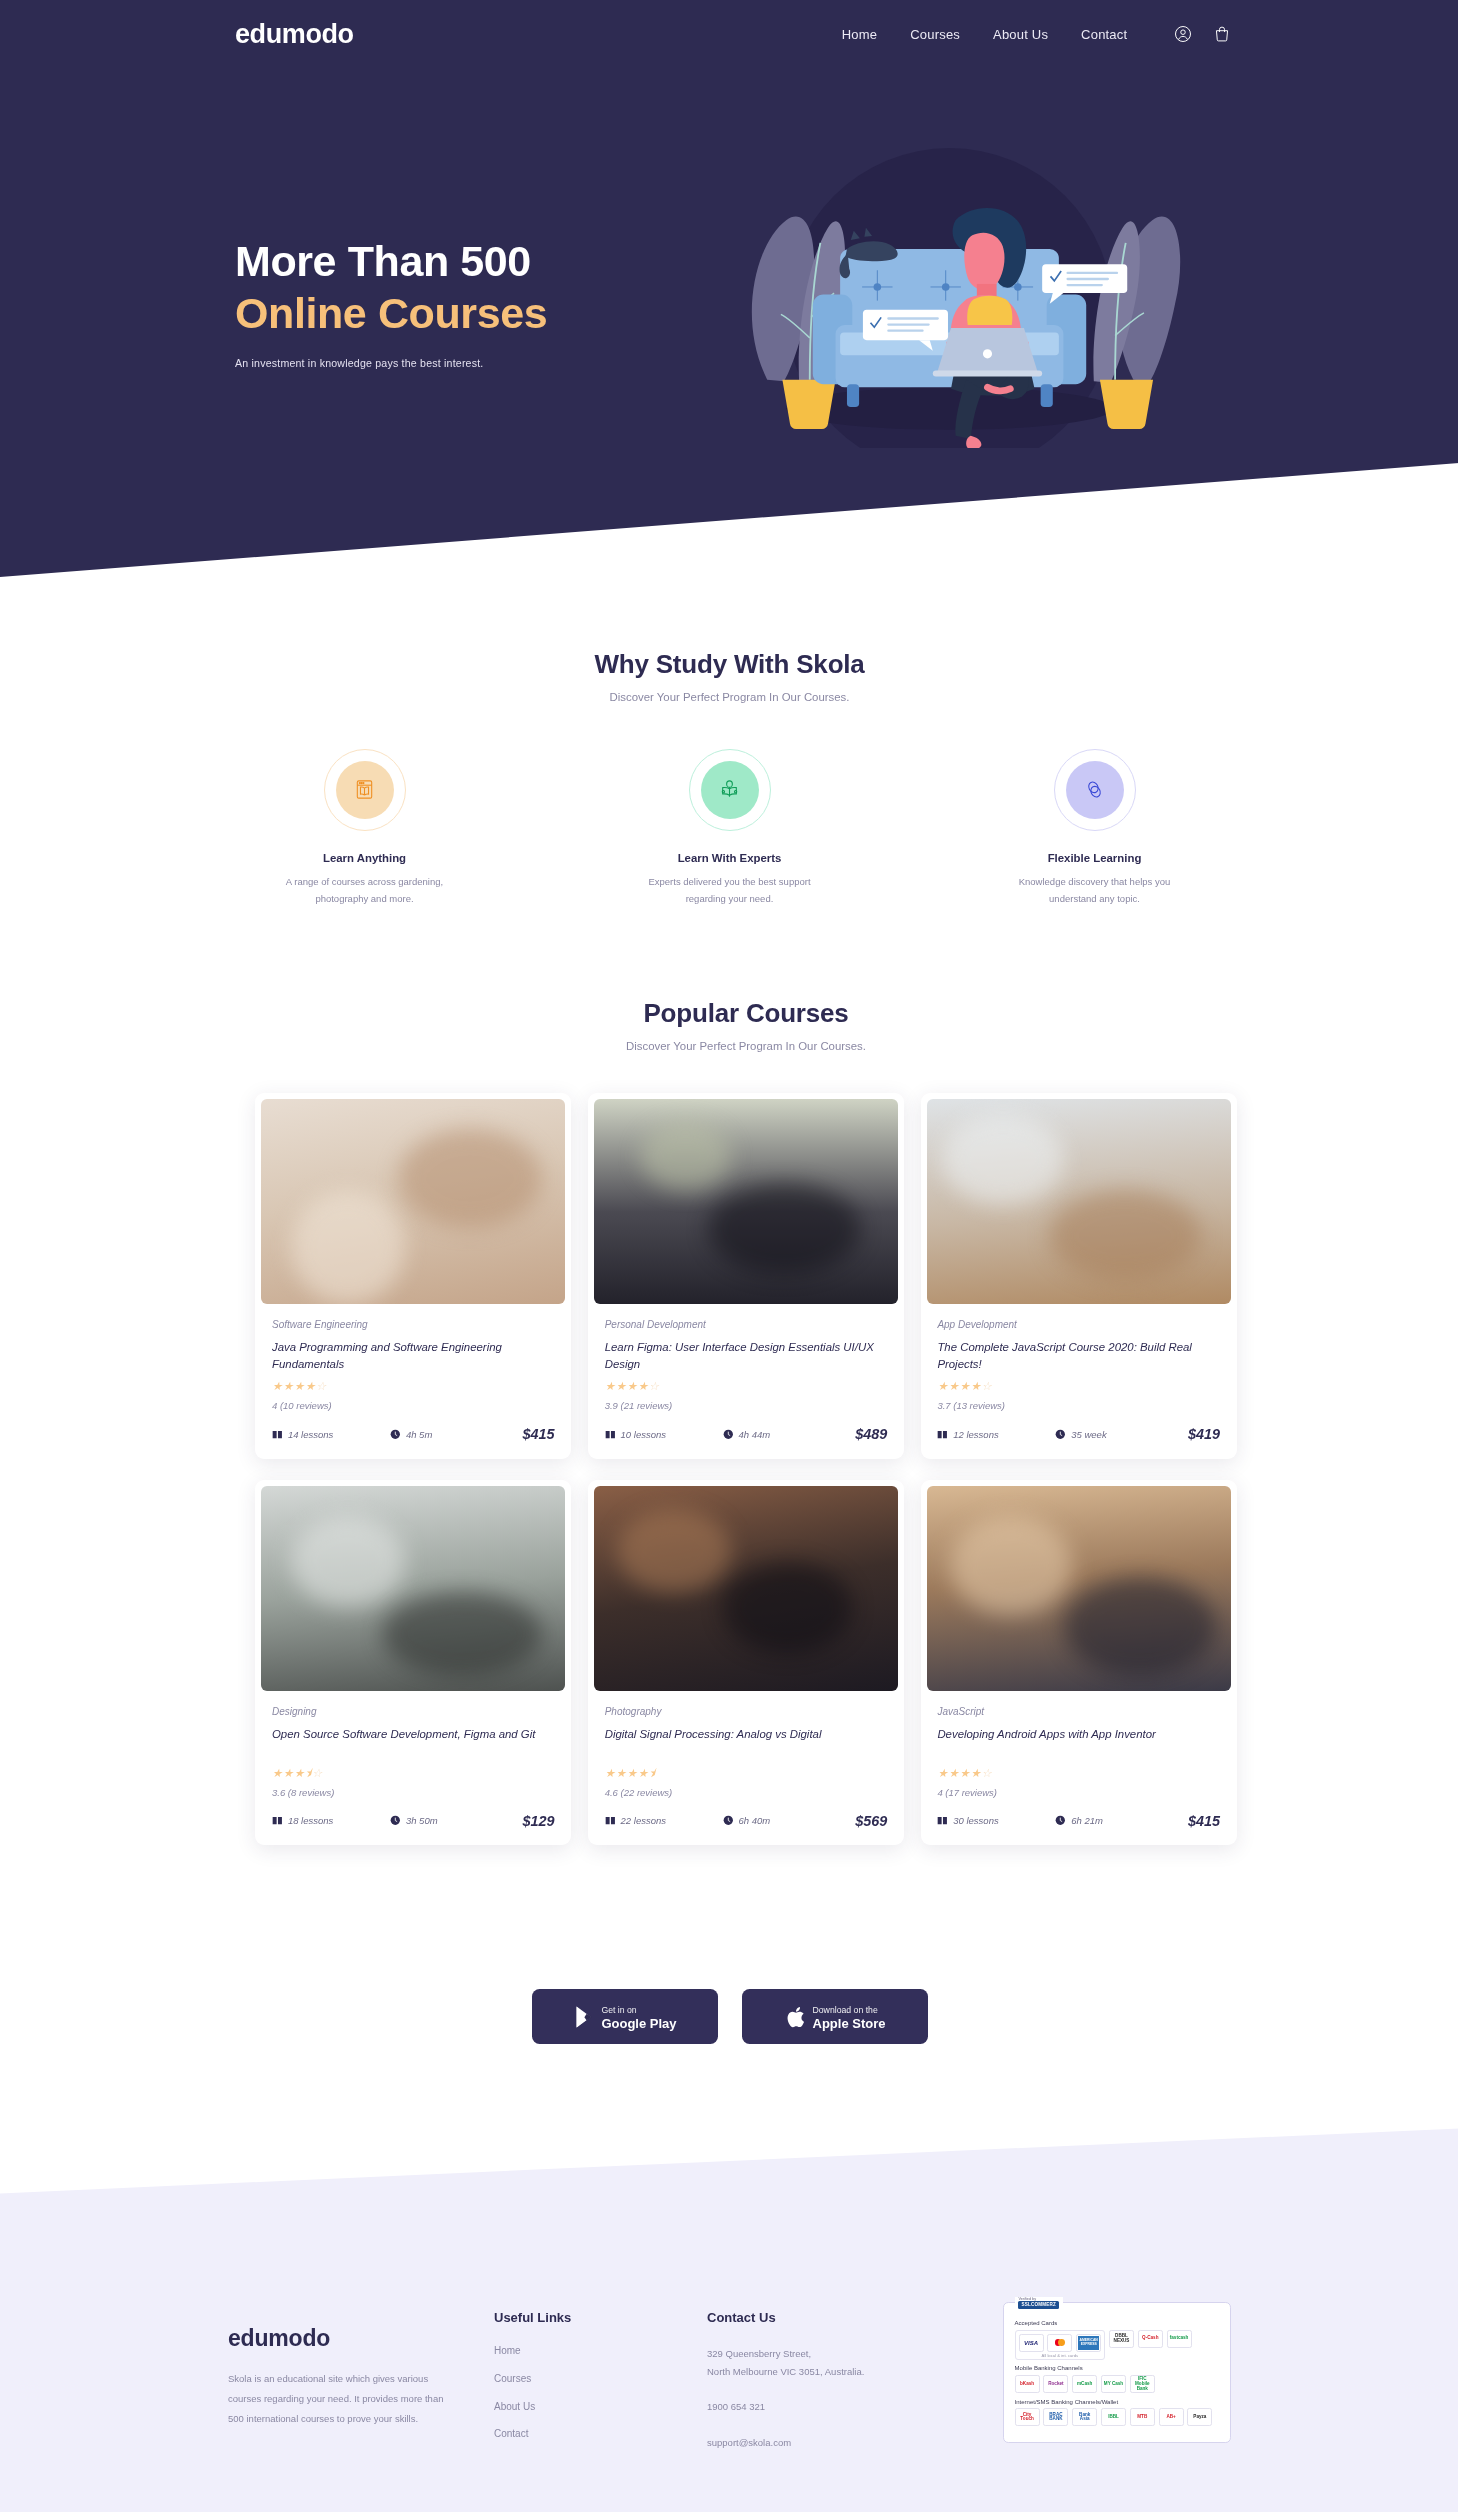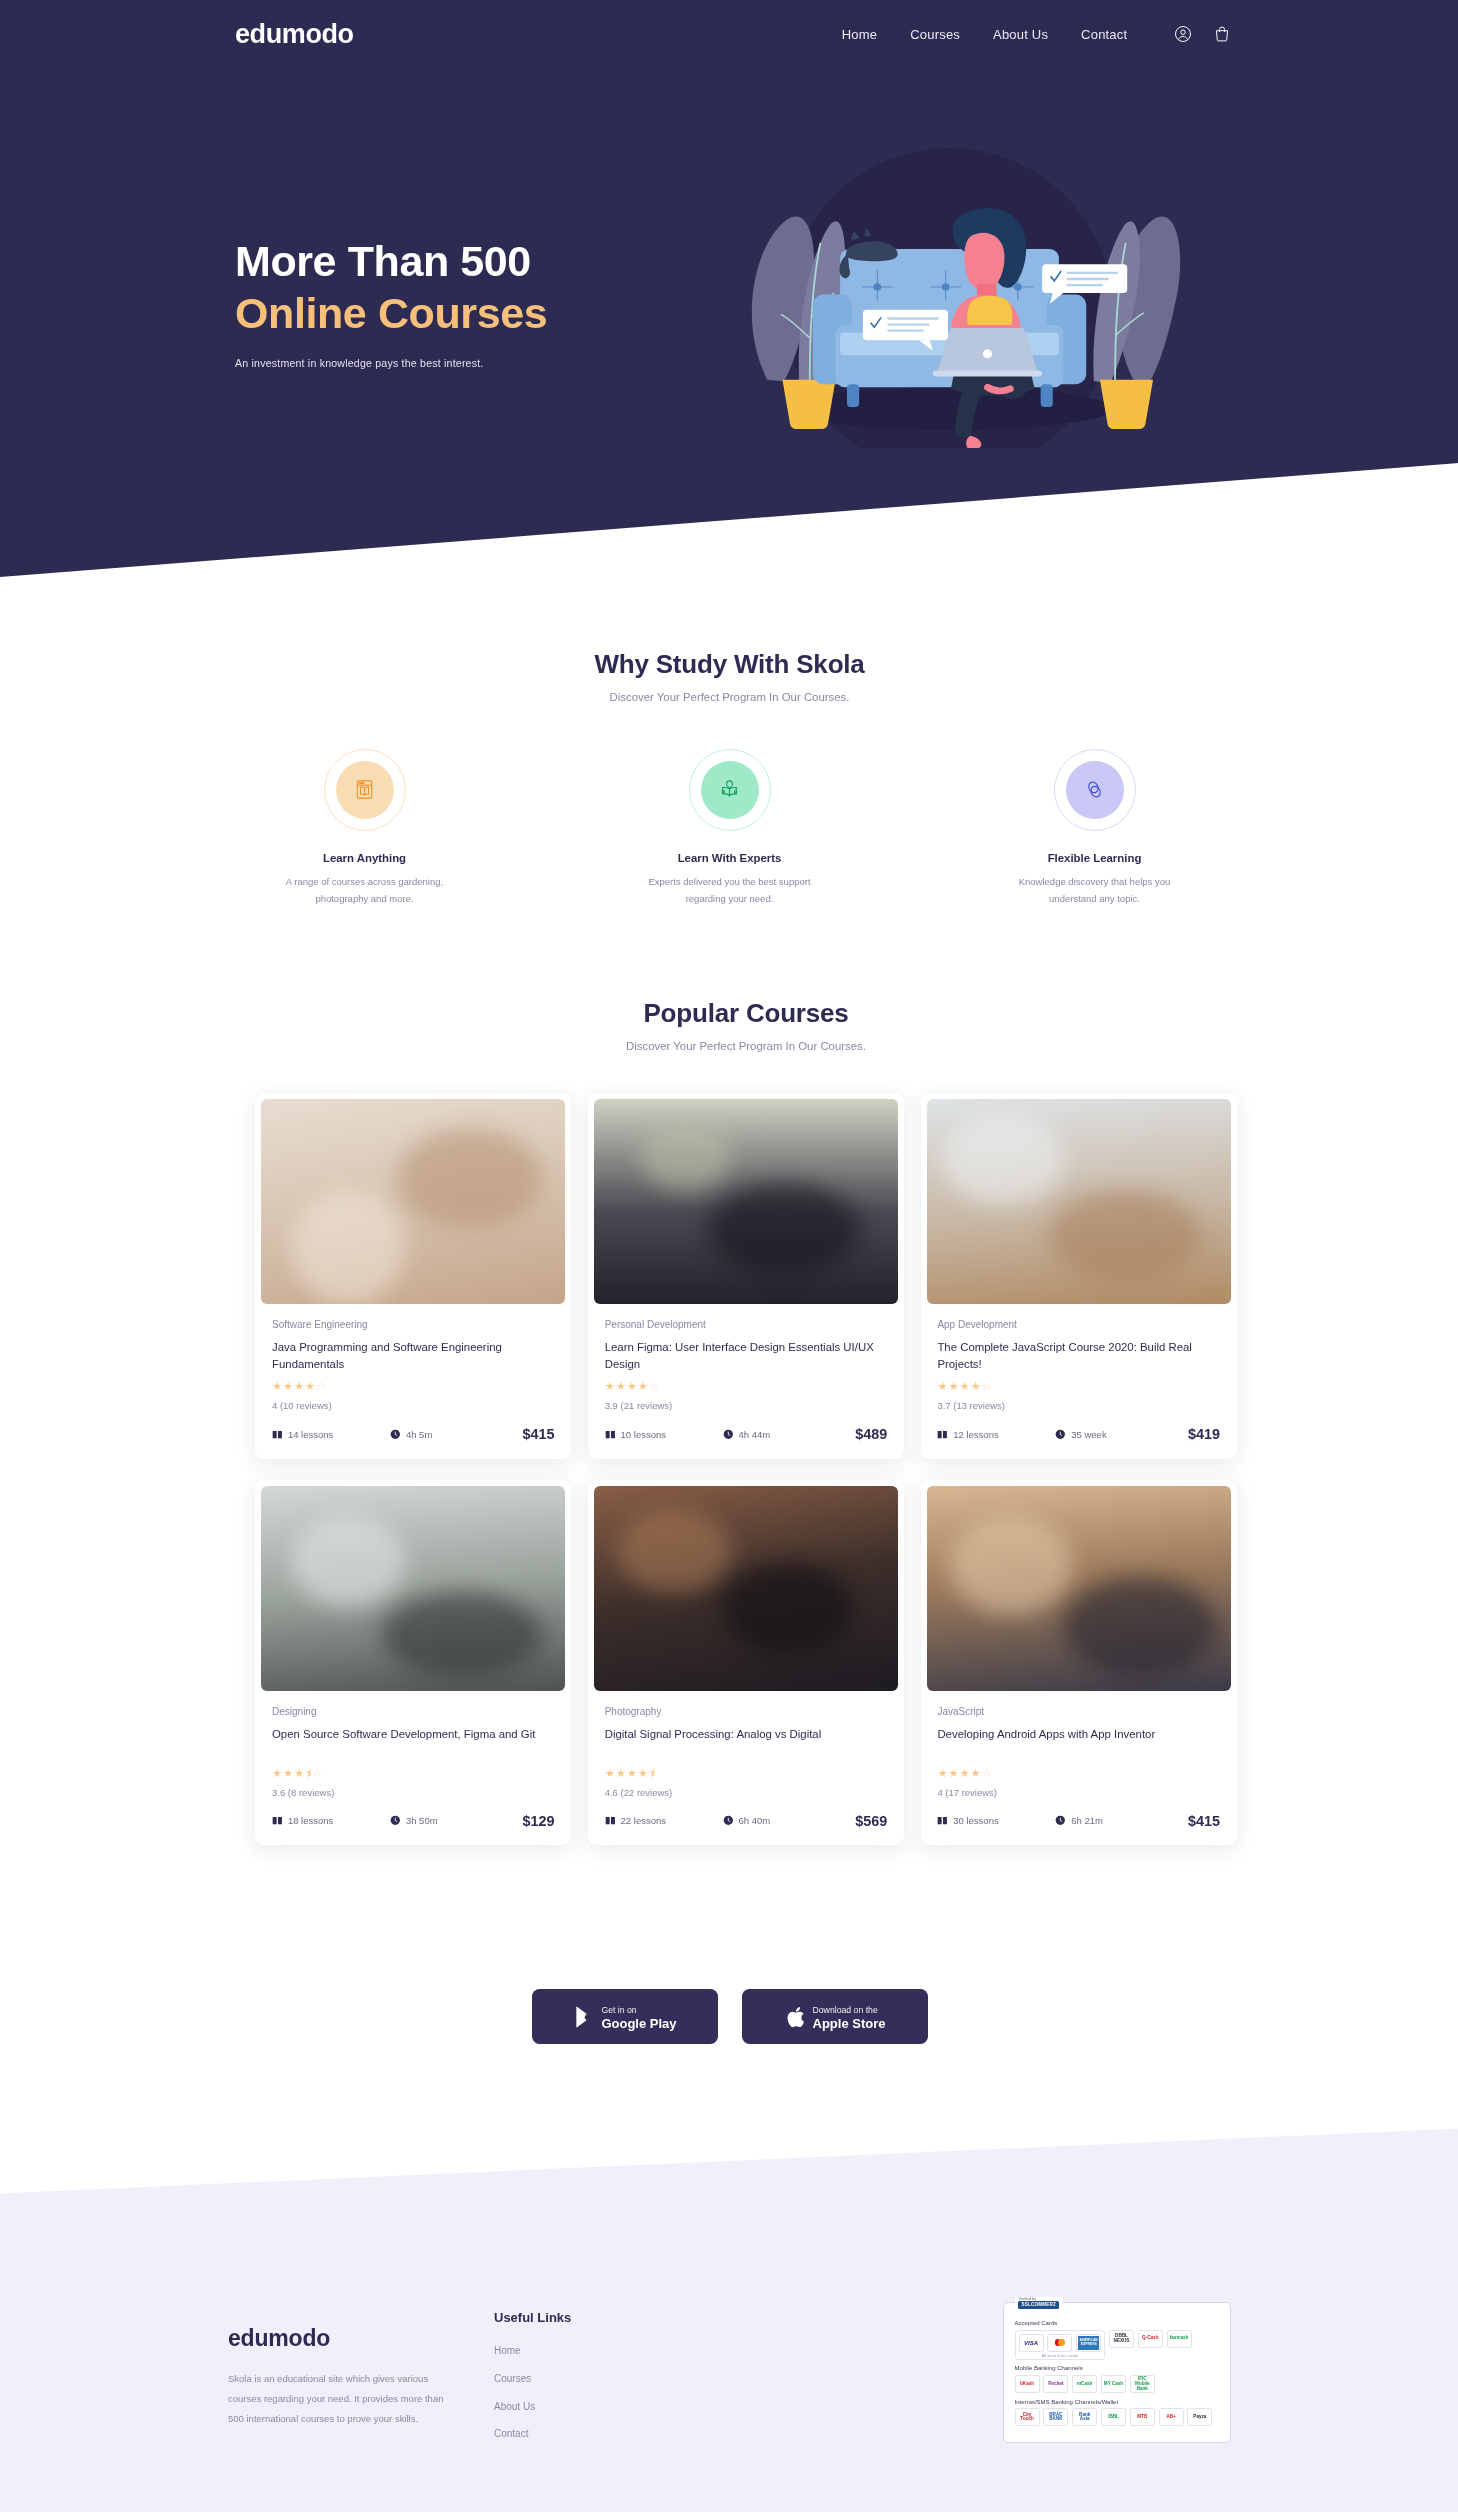--- a/index.html
+++ b/index.html
@@ -149,21 +149,21 @@
     box-shadow:0 4.6px 20px rgba(46,43,82,0.10);
     overflow:hidden;
   }
   .card-img {
     height:205px;
     margin:6px 6px 0 6px;
     border-radius:6px;
     position:relative;
     overflow:hidden;
   }
-  .card-body { padding:15px 16.7px 16.7px 16.7px; }
+  .card-body { padding:15px 16.7px 16.7px 16.7px;font-style:italic; }
   .card-cat {
     font-size:10px;
     color:#8a88a3;
   }
   .card-title {
     margin-top:9px;
     font-size:11.4px;
     line-height:1.45;
     color:#2e2b52;
     min-height:33px;
@@ -814,20 +814,29 @@
       </div>
 
       <div class="f-col-links">
         <div class="f-head">Useful Links</div>
         <a class="f-link" href="#">Home</a>
         <a class="f-link" href="#">Courses</a>
         <a class="f-link" href="#">About Us</a>
         <a class="f-link" href="#">Contact</a>
       </div>
 
+      <div class="f-col-contact">
+        <div class="f-head">Contact Us</div>
+        <div class="f-text">
+          <span>329 Queensberry Street,</span><br>
+          <span>North Melbourne VIC 3051, Australia.</span>
+        </div>
+        <div class="f-text gap">1900 654 321</div>
+        <div class="f-text gap">support@skola.com</div>
+      </div>
 
       <div class="f-col-pay">
         <div class="ssl-box">
           <div class="ssl-verified">
             <span>Verified by</span><br>
             <span class="ssl-badge">SSLCOMMERZ</span>
           </div>
 
           <div class="ssl-label">Accepted Cards</div>
           <div class="ssl-row">

